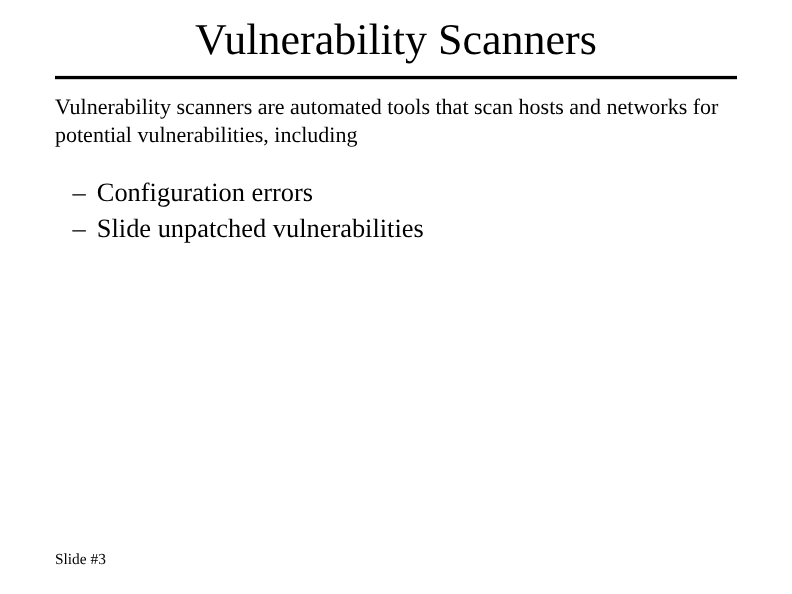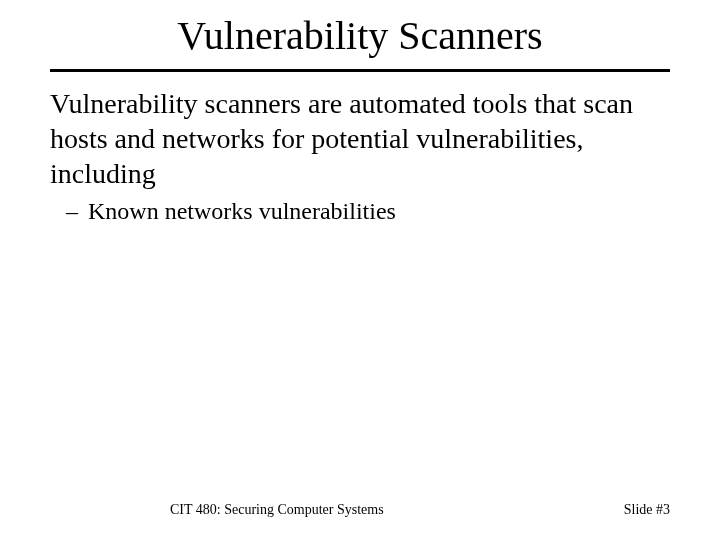--- a/index.html
+++ b/index.html
@@ -27,23 +27,23 @@
       text-align: center;
       font-weight: normal;
       margin-bottom: 10px;
     }
     .divider {
       border: none;
       border-top: 3px solid #000000;
       margin: 0 0 14px 0;
     }
     .body-text {
-      font-size: 28px;
+      font-size: 20px;
       line-height: 1.25;
-      margin-bottom: 4px;
+      margin-bottom: 24px;
     }
     .bullet-list {
       list-style: none;
       padding-left: 38px;
     }
     .bullet-list li {
       font-size: 24px;
       line-height: 1.35;
       position: relative;
     }
@@ -67,19 +67,19 @@
     }
   </style>
 </head>
 <body>
 
 <div class="slide">
   <h1 class="title">Vulnerability Scanners</h1>
   <hr class="divider">
   <p class="body-text">Vulnerability scanners are automated tools that scan hosts and networks for potential vulnerabilities, including</p>
   <ul class="bullet-list">
-    <li>Known networks vulnerabilities</li>
+    <li>Configuration errors</li>
+    <li>Slide unpatched vulnerabilities</li>
   </ul>
   <div class="footer">
-    <span class="footer-left">CIT 480: Securing Computer Systems</span>
     <span class="footer-right">Slide #3</span>
   </div>
 </div>
 
 </body></html>

